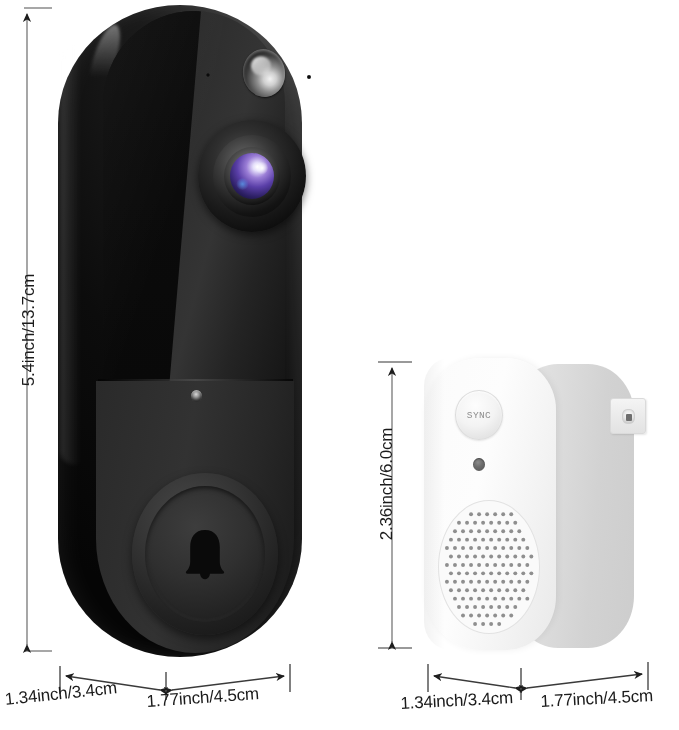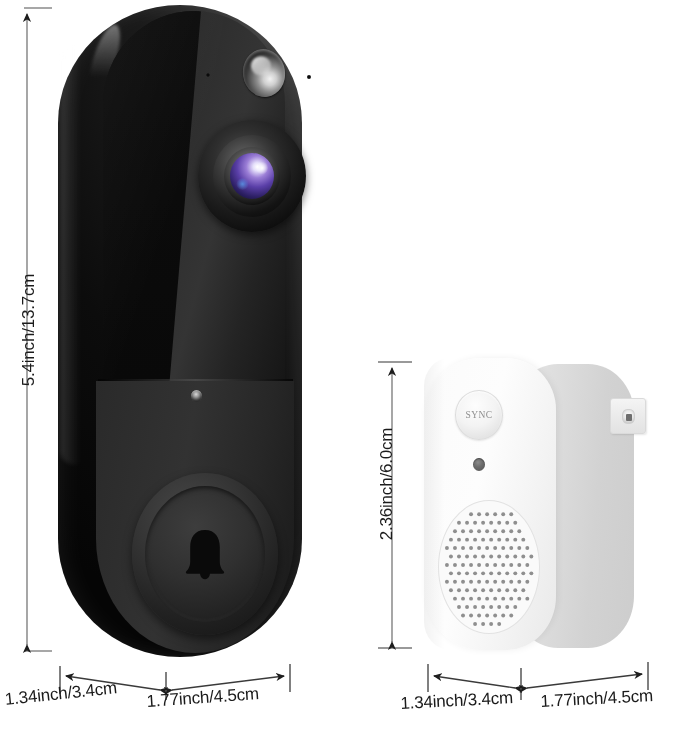--- a/index.html
+++ b/index.html
@@ -168,21 +168,21 @@
   .ch-sync {
     position: absolute; left: 31px; top: 32px; width: 48px; height: 50px;
     border-radius: 50%;
     background: radial-gradient(circle at 42% 30%, #fdfdfd 0%, #f3f3f3 48%, #e4e4e4 78%, #d6d6d6 100%);
     border: 1.6px solid #dcdcdc;
     box-shadow: inset 0 1px 2px rgba(255,255,255,0.9), 0 1px 2px rgba(0,0,0,0.10);
     display:flex; align-items:center; justify-content:center;
   }
   .ch-sync-label {
     font-size: 9.5px; color: #8e8e8e; letter-spacing: 0.4px;
-    font-family: Liberation Serif, serif;
+    font-family: Liberation Mono, monospace;
   }
   .ch-led {
     position: absolute; left: 49px; top: 100px; width: 12px; height: 13px;
     border-radius: 50%;
     background: radial-gradient(circle at 42% 34%, #8b8b8b 0%, #6d6d6d 40%, #545454 100%);
     box-shadow: inset 0 1px 1px rgba(0,0,0,0.35);
   }
   .ch-grille {
     position: absolute; left: 14px; top: 142px; width: 102px; height: 134px;
     border-radius: 50%;

